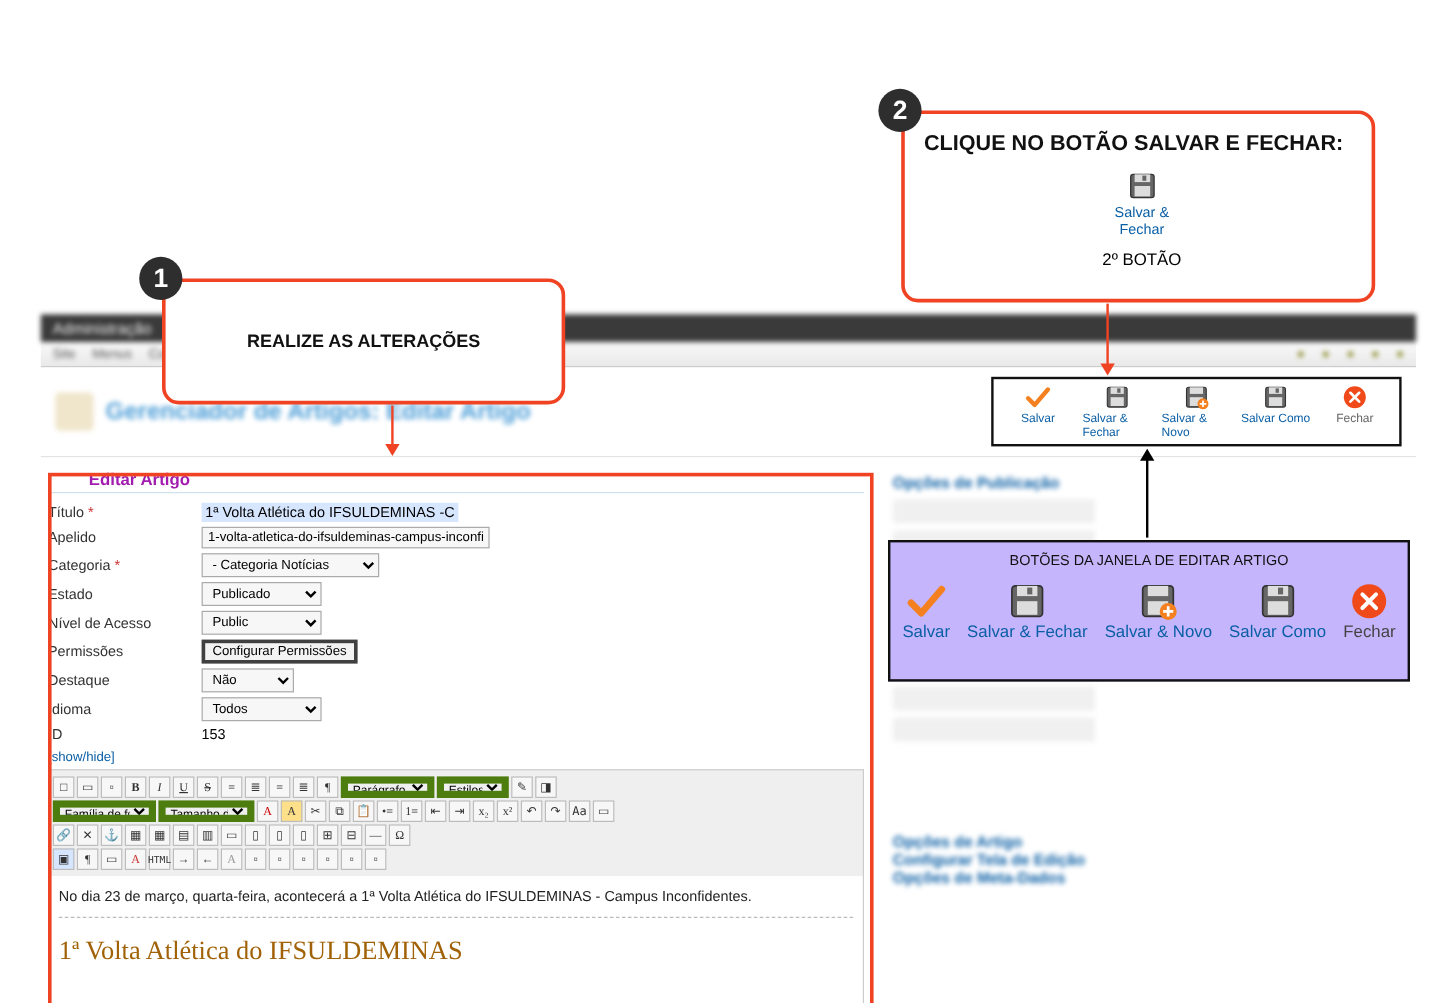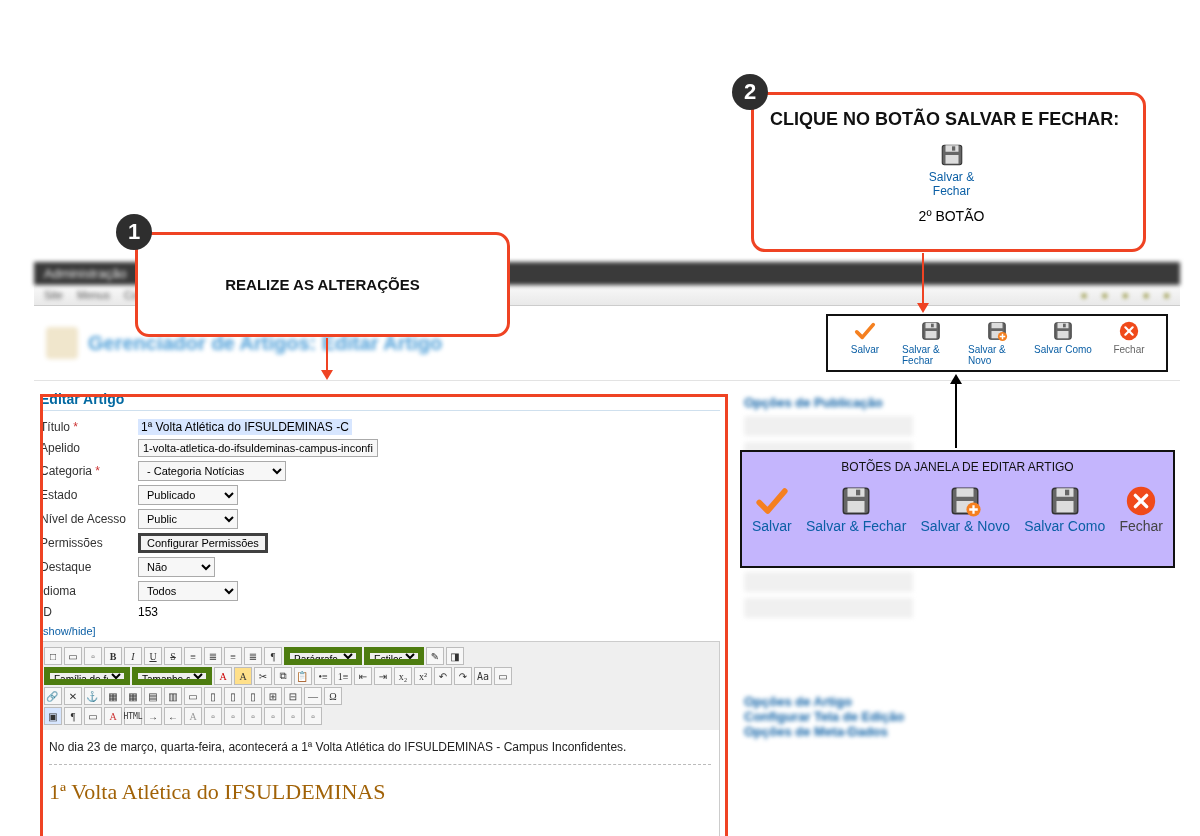--- a/index.html
+++ b/index.html
@@ -58,25 +58,25 @@
     padding:4px 8px;
   }
   .tbtn { display:flex; flex-direction:column; align-items:center; font-size:10px; color:#0b5fa5; width:58px; cursor:pointer; }
   .tbtn svg { width:22px; height:22px; }
   .tbtn .lbl { margin-top:2px; color:#0b5fa5; }
   .tbtn.grey .lbl { color:#666; }
   .main-cols { display:flex; gap:16px; padding:10px 6px 0 6px; }
   .left-col { flex: 0 0 680px; }
   .right-col { flex: 1; filter: blur(2px); padding:4px 8px; font-size:13px; color:#666; }
   .panel-title {
-    color:#0369a1; font-weight:bold; font-size:14px;
-    border-bottom:1px solid #cfe0ee; padding-bottom:3px; margin-bottom:8px;
+    color:#a21caf; font-weight:bold; font-size:14px;
+    border-bottom:1px solid #cfe0ee; padding-bottom:3px; margin-bottom:8px;padding-left:34px;
   }
   .form-row { display:flex; align-items:center; font-size:12px; margin:4px 0; }
-  .form-row label { width:98px; color:#333; }
+  .form-row label { width:128px; color:#333; }
   .form-row label .req { color:#c33; }
   .form-row input.txt, .form-row select {
     font-size:11px; border:1px solid #aaa; padding:2px 4px; background:#f7f7f7;
   }
   .form-row .sel-sm { width:100px; }
   .form-row .sel-md { width:148px; }
   .form-row .highlight { background:#d7e6ff; padding:1px 3px; }
   .form-row button.cfg { font-size:11px; border:3px solid #404040; background:#f3f3f3; padding:1px 6px; cursor:pointer; }
   .content-hdr { font-size:12px; margin-top:10px; }
   .showhide { font-size:11px; color:#0b5fa5; margin:6px 0 4px 0; display:block; }
@@ -93,21 +93,21 @@
   }
   .editor-area .line1 { margin:4px 0 10px 0; }
   .editor-hr { border-top:1px dashed #bbb; margin:8px 0; }
   .banner-text {
     color:#a16207; font-family:Liberation Serif, serif;
     font-size:22px; text-align:left; margin:14px 0 6px 0;
   }
 
   
   .callout1 {
-    position:absolute; left:135px; top:232px; width:375px; height:105px;
+    position:absolute; left:135px; top:232px; width:336px; height:105px;
     border:3px solid #ef4323; border-radius:14px; background:#fff;
     display:flex; align-items:center; justify-content:center;
     font-weight:bold; font-size:15px; color:#111; z-index:20;
   }
   .annot-circle {
     position:absolute; width:36px; height:36px; border-radius:50%;
     background:#2e2e2e; color:#fff; font-weight:bold; font-size:22px;
     display:flex; align-items:center; justify-content:center; z-index:30;
   }
   .circle1 { left:116px; top:214px; }

